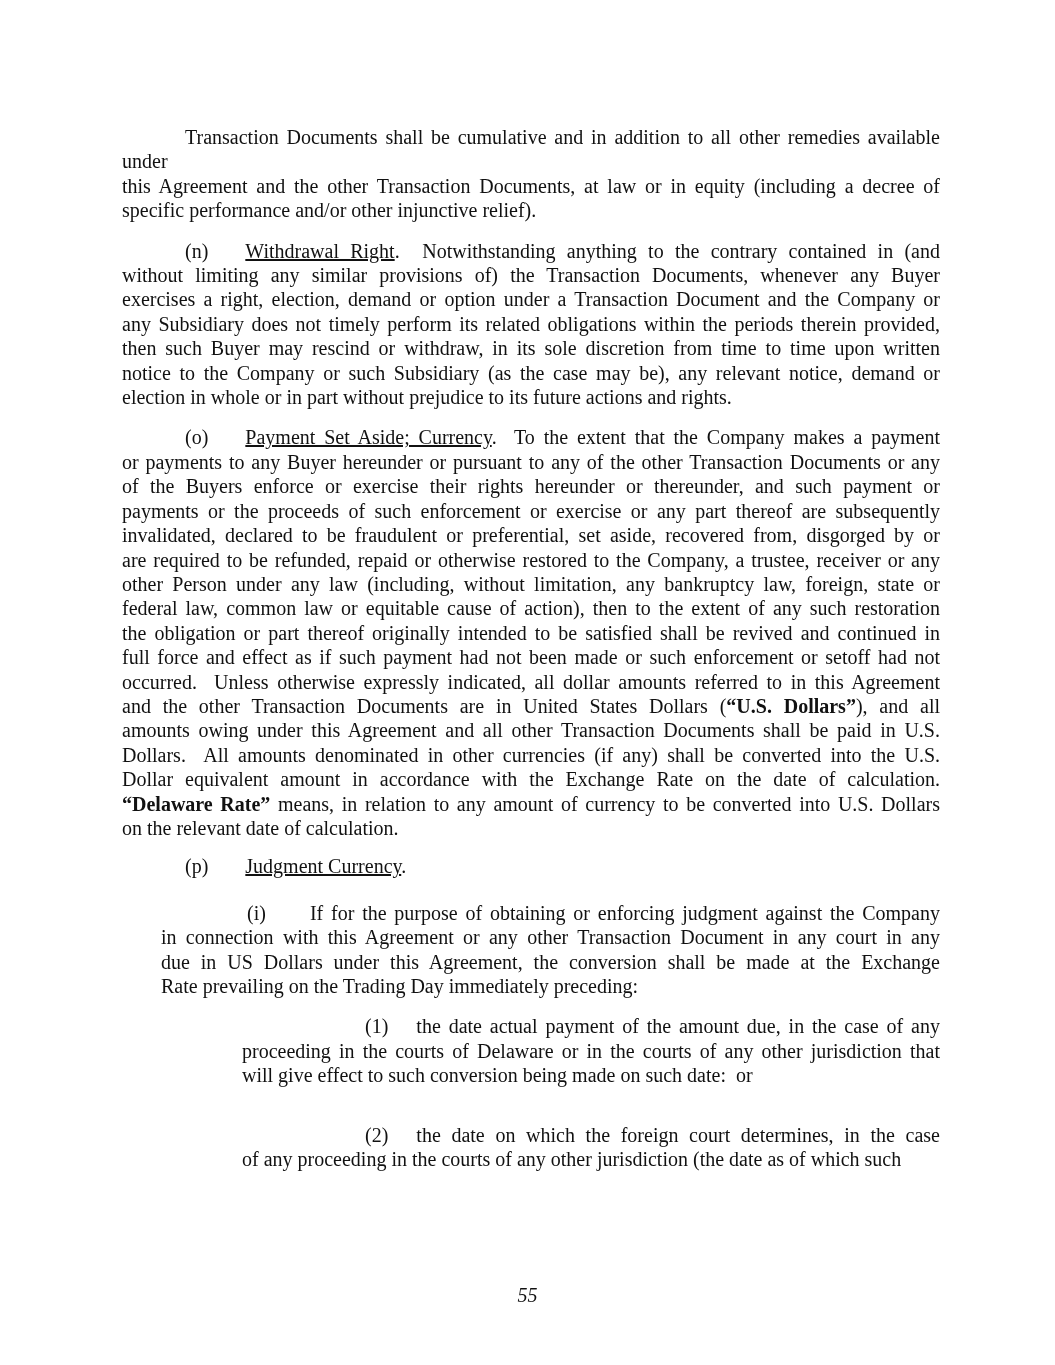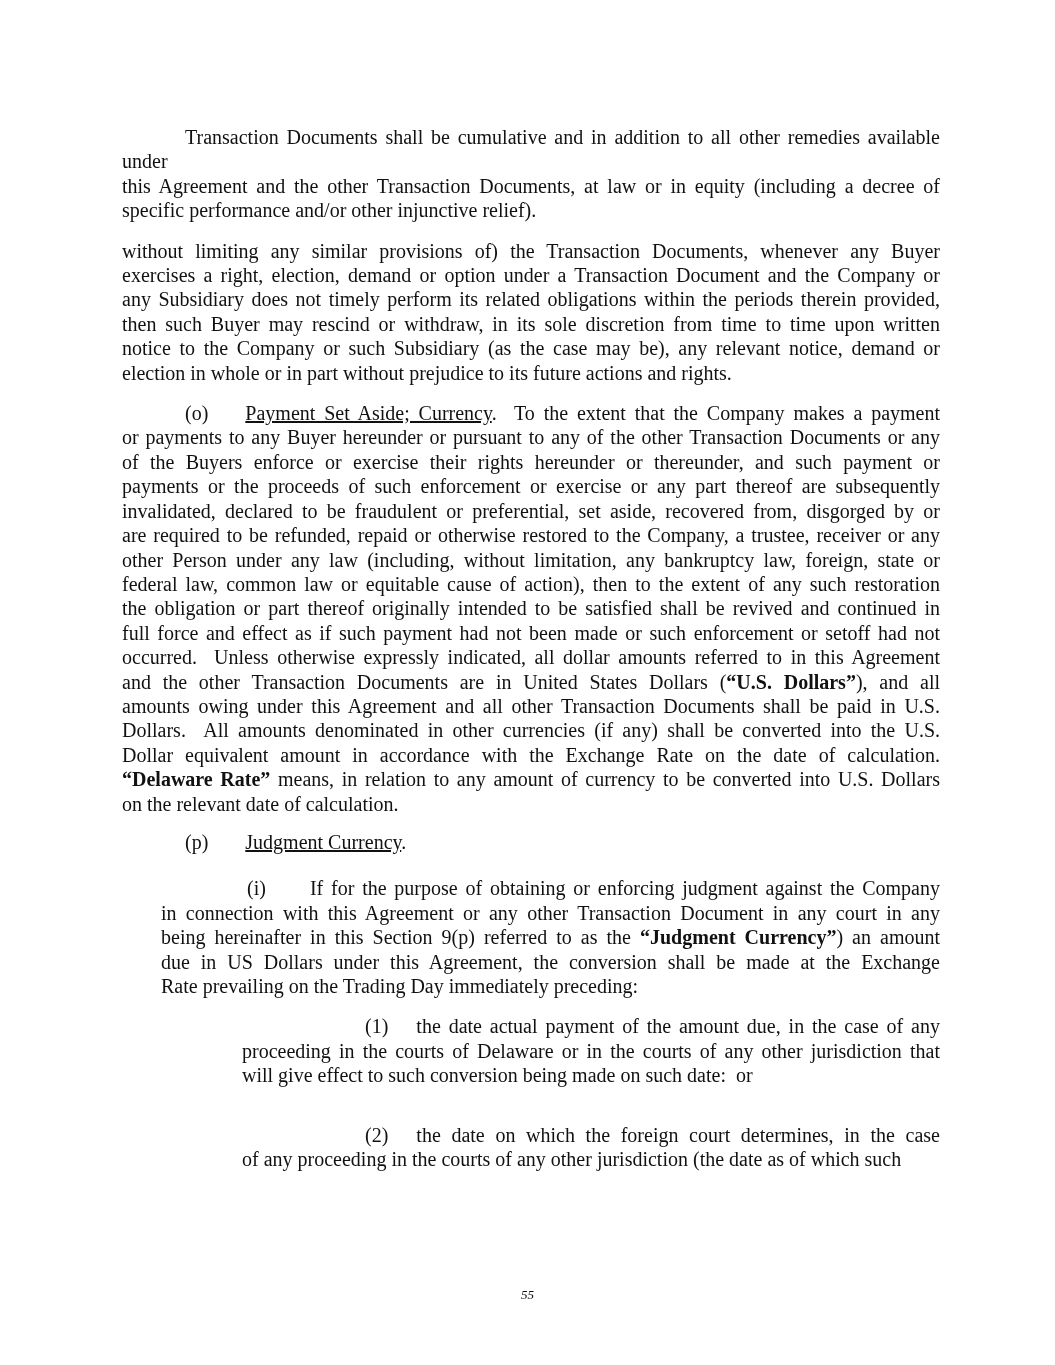--- a/index.html
+++ b/index.html
@@ -52,36 +52,37 @@
     display: inline-block;
     height: 1px;
   }
   .page-number {
     position: absolute;
     top: 1286px;
     left: 0;
     width: 100%;
     text-align: center;
     font-style: italic;
-    font-size: 13px;
+    font-size: 20px;
     line-height: 18px;
     color: #111111;
   }
 </style>
 </head>
 <body>
 
 <div class="page">
   <div class="doc-body">
       <div class="para lvl-0">
         <div class="line first"><span class="run">Transaction Documents shall be cumulative and in addition to all other remedies available under</span></div>
         <div class="line"><span class="run">this Agreement and the other Transaction Documents, at law or in equity (including a decree of</span></div>
         <div class="line last"><span class="run">specific performance and/or other injunctive relief).</span></div>
       </div>
       <div class="para lvl-0">
+        <div class="line first"><span class="run">(n)</span><span class="tab" style="width: 37px;"></span><span class="run underline">Withdrawal Right</span><span class="run">.&nbsp; Notwithstanding anything to the contrary contained in (and</span></div>
         <div class="line"><span class="run">without limiting any similar provisions of) the Transaction Documents, whenever any Buyer</span></div>
         <div class="line"><span class="run">exercises a right, election, demand or option under a Transaction Document and the Company or</span></div>
         <div class="line"><span class="run">any Subsidiary does not timely perform its related obligations within the periods therein provided,</span></div>
         <div class="line"><span class="run">then such Buyer may rescind or withdraw, in its sole discretion from time to time upon written</span></div>
         <div class="line"><span class="run">notice to the Company or such Subsidiary (as the case may be), any relevant notice, demand or</span></div>
         <div class="line last"><span class="run">election in whole or in part without prejudice to its future actions and rights.</span></div>
       </div>
       <div class="para lvl-0 mb-14">
         <div class="line first"><span class="run">(o)</span><span class="tab" style="width: 37px;"></span><span class="run underline">Payment Set Aside; Currency</span><span class="run">.&nbsp; To the extent that the Company makes a payment</span></div>
         <div class="line"><span class="run">or payments to any Buyer hereunder or pursuant to any of the other Transaction Documents or any</span></div>
@@ -100,21 +101,20 @@
         <div class="line"><span class="run">Dollar equivalent amount in accordance with the Exchange Rate on the date of calculation.</span></div>
         <div class="line"><span class="run bold">“Delaware Rate”</span><span class="run"> means, in relation to any amount of currency to be converted into U.S. Dollars</span></div>
         <div class="line last"><span class="run">on the relevant date of calculation.</span></div>
       </div>
       <div class="para lvl-0 mb-22">
         <div class="line first last"><span class="run">(p)</span><span class="tab" style="width: 37px;"></span><span class="run underline">Judgment Currency</span><span class="run">.</span></div>
       </div>
       <div class="para lvl-1">
         <div class="line first"><span class="run">(i)</span><span class="tab" style="width: 44px;"></span><span class="run">If for the purpose of obtaining or enforcing judgment against the Company</span></div>
         <div class="line"><span class="run">in connection with this Agreement or any other Transaction Document in any court in any</span></div>
-        <div class="line"><span class="run">being hereinafter in this Section 9(p) referred to as the </span><span class="run bold">“Judgment Currency”</span><span class="run">) an amount</span></div>
         <div class="line"><span class="run">due in US Dollars under this Agreement, the conversion shall be made at the Exchange</span></div>
         <div class="line last"><span class="run">Rate prevailing on the Trading Day immediately preceding:</span></div>
       </div>
       <div class="para lvl-2 mb-19">
         <div class="line first"><span class="run">(1)</span><span class="tab" style="width: 28px;"></span><span class="run">the date actual payment of the amount due, in the case of any</span></div>
         <div class="line"><span class="run">proceeding in the courts of Delaware or in the courts of any other jurisdiction that</span></div>
         <div class="line last"><span class="run">will give effect to such conversion being made on such date:&nbsp; or</span></div>
       </div>
       <div class="para lvl-2">
         <div class="line first"><span class="run">(2)</span><span class="tab" style="width: 28px;"></span><span class="run">the date on which the foreign court determines, in the case</span></div>

